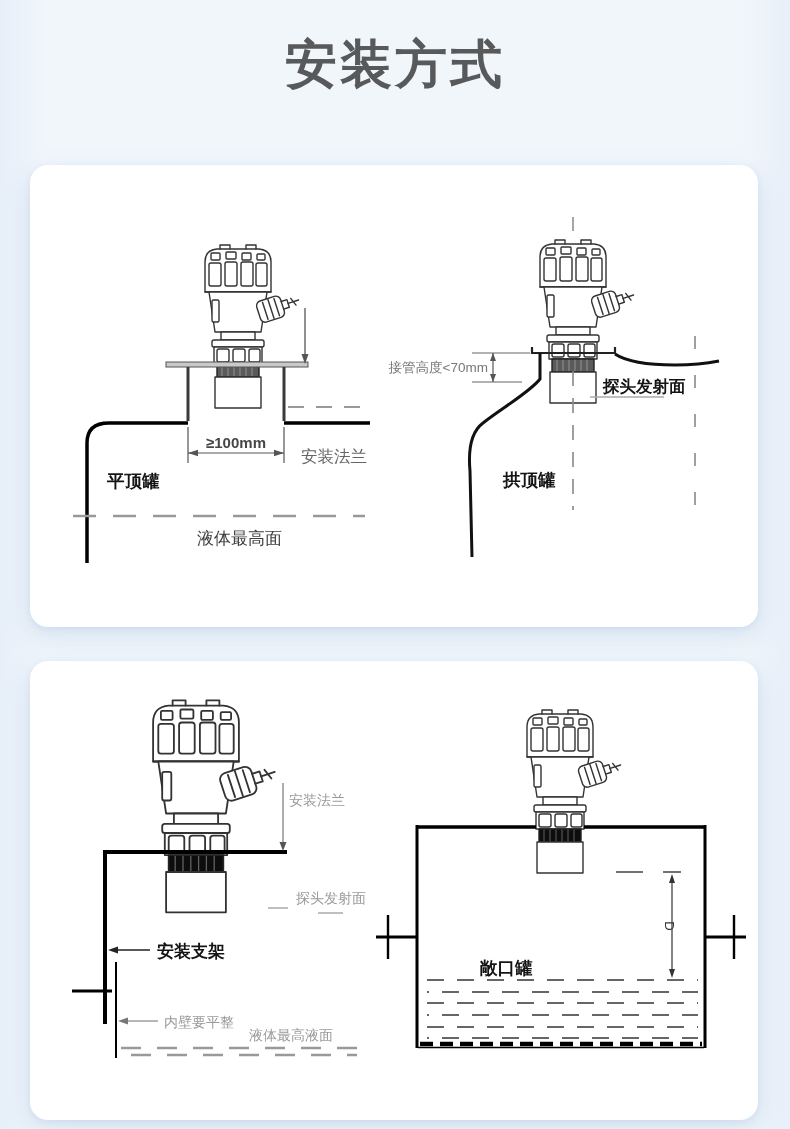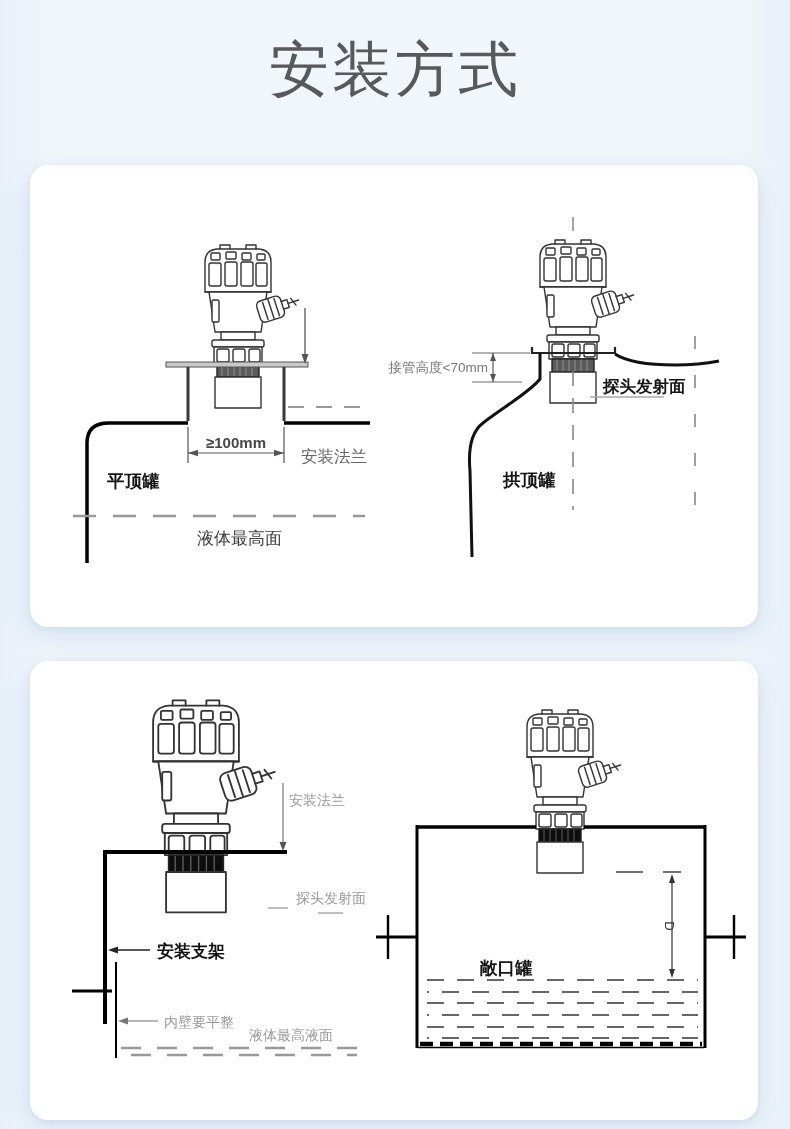--- a/index.html
+++ b/index.html
@@ -3,21 +3,21 @@
 <meta charset="utf-8">
 <style>
   html,body{margin:0;padding:0;}
   body{
     width:790px;height:1129px;position:relative;overflow:hidden;
     background:linear-gradient(90deg,#e7eff9 0%,#f1f6fb 6%,#f1f6fb 94%,#e7eff9 100%);
     font-family:"Liberation Sans","DejaVu Sans",sans-serif;
   }
   .page-title{
     position:absolute;top:30px;left:0;width:790px;text-align:center;
-    font-size:60px;font-weight:400;letter-spacing:3px;color:#58595b;
+    font-size:52px;font-weight:700;letter-spacing:3px;color:#58595b;
   }
   .panel{
     position:absolute;left:30px;width:728px;background:#ffffff;border-radius:18px;
     box-shadow:0 10px 26px rgba(120,160,205,.22), 0 2px 6px rgba(120,160,205,.14);
   }
   .panel-top{top:165px;height:462px;}
   .panel-bottom{top:661px;height:459px;}
   svg{display:block;}
   text{font-family:"Liberation Sans","DejaVu Sans",sans-serif;}
   .lbl-bold{font-weight:bold;fill:#141414;font-size:17.5px;}

